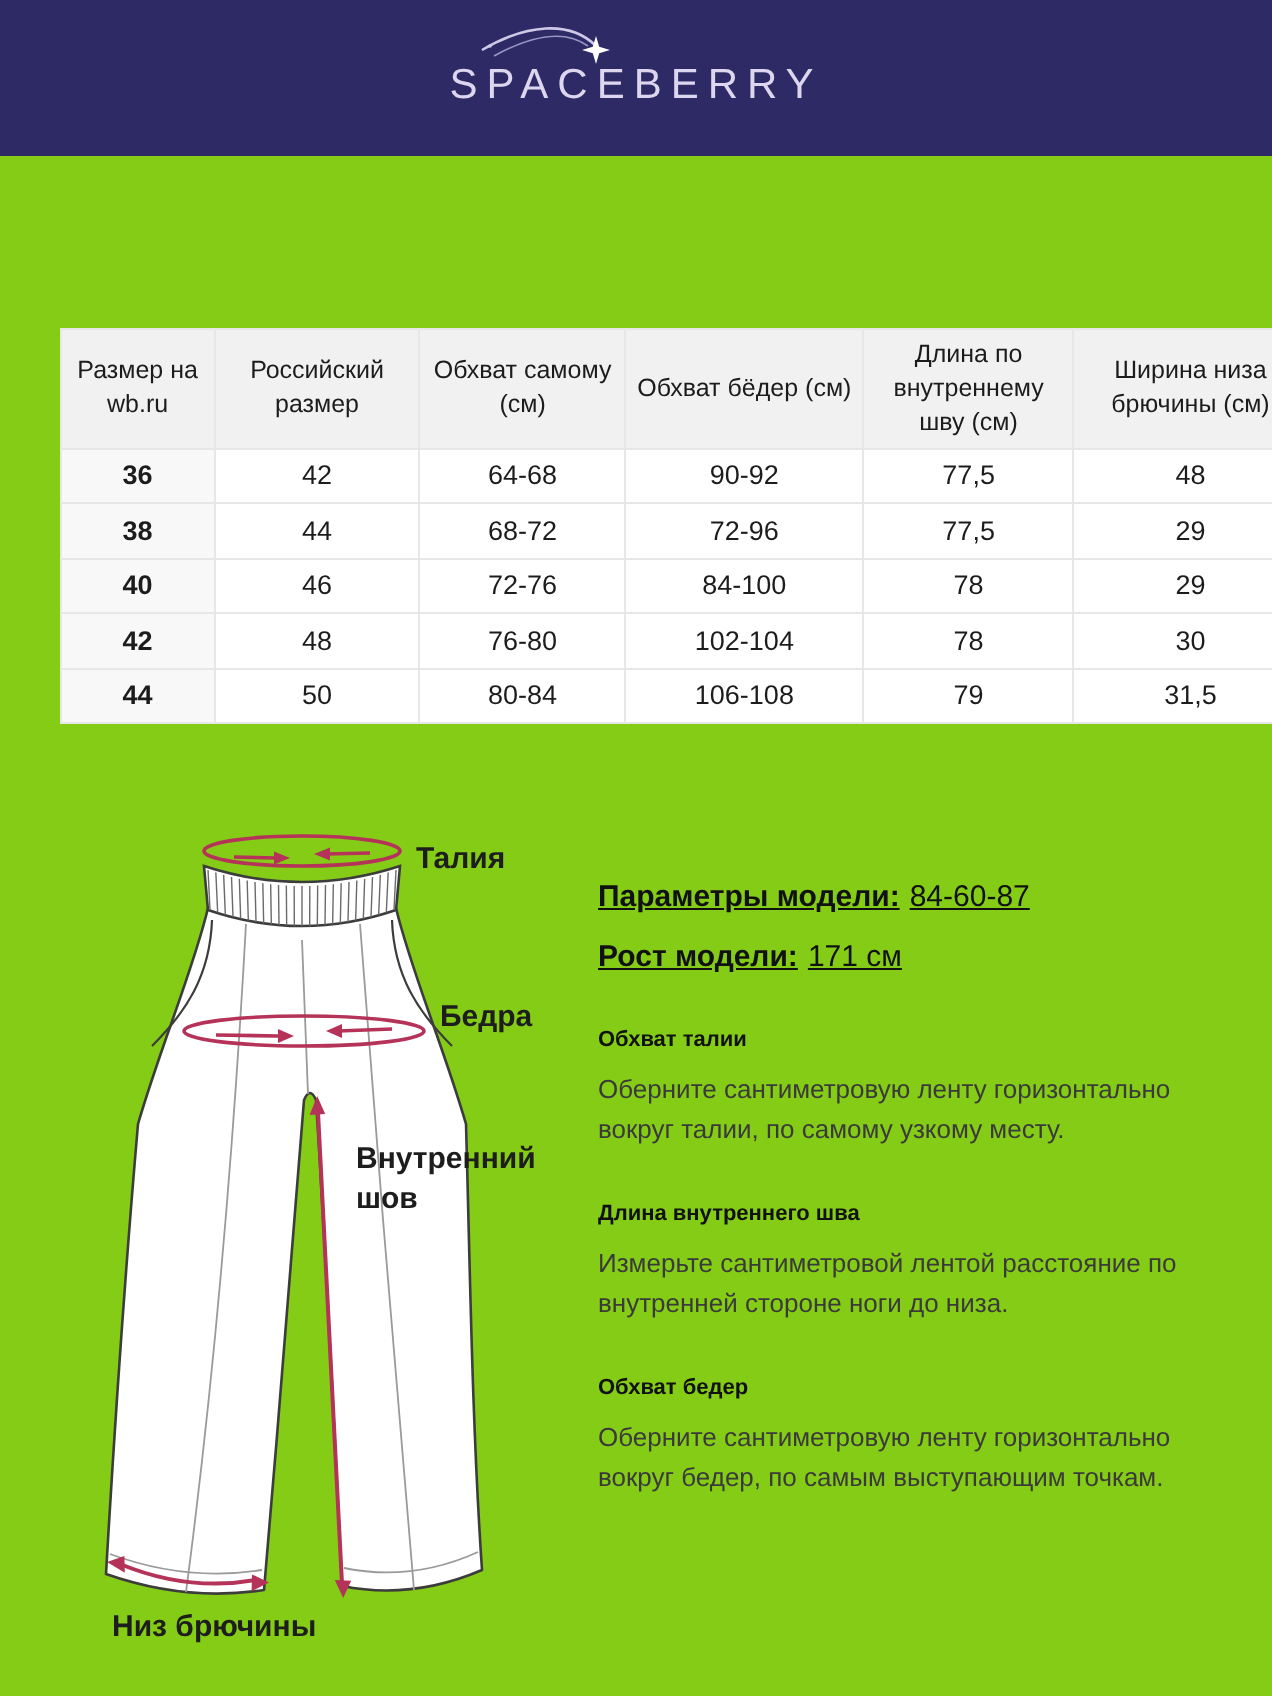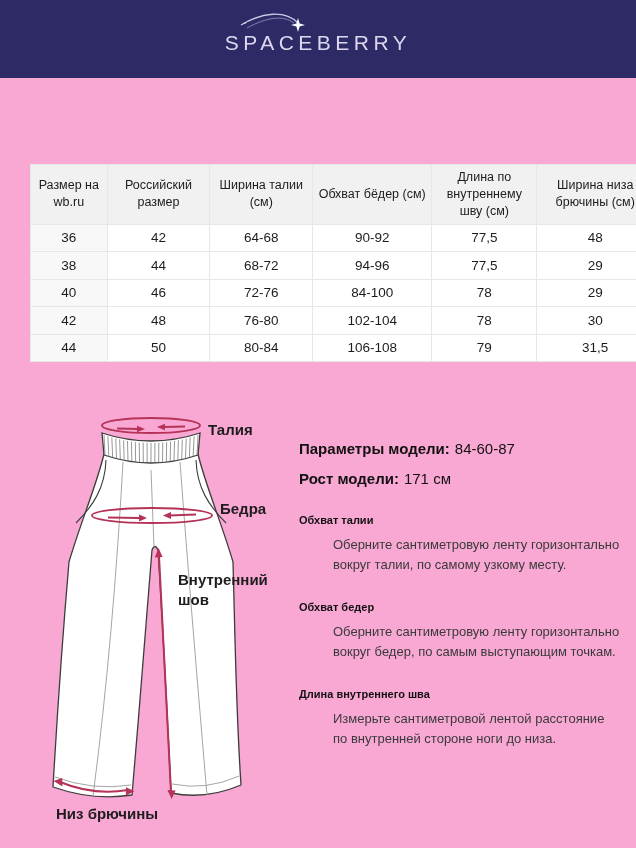--- a/index.html
+++ b/index.html
@@ -1,19 +1,19 @@
 <!DOCTYPE html>
 <html><head>
 <meta charset="utf-8">
 <style>
   * { margin:0; padding:0; box-sizing:border-box; }
   html,body { background:#ffffff; }
   .page {
     position:relative; width:636px; height:848px; overflow:hidden;
-    font-family:"Liberation Sans", sans-serif; background:#f9a8d4; color:#1c1c1c;
+    font-family:"Liberation Sans", sans-serif; background:#84cc16; color:#1c1c1c;
     margin:0 auto;
   }
   
   .brand-band { position:absolute; left:0; top:0; width:636px; height:78px; background:#2e2a66; }
   .brand-text {
     position:absolute; left:0; top:31px; width:100%; text-align:center;
     color:#dcd7ee; font-size:21px; font-weight:400; letter-spacing:4.5px;
   }
   .comet { position:absolute; left:237px; top:8px; }
   
@@ -21,40 +21,40 @@
     position:absolute; left:30px; top:164px; width:624px;
     border-collapse:collapse; table-layout:fixed;
     font-size:13.5px; text-align:center;
   }
   .size-table th, .size-table td { border:1px solid #e7e7e7; }
   .size-table th {
     background:#f1f1f1; font-weight:500; font-size:12.5px; line-height:1.35;
     height:58px; padding:4px 5px; vertical-align:middle; color:#1c1c1c;
   }
   .size-table td { height:27.5px; background:#fff; font-weight:400; }
-  .size-table td.first { background:#f8f8f8; font-weight:400; }
+  .size-table td.first { background:#f8f8f8; font-weight:700; }
   .c1{width:12.3%} .c2{width:16.5%} .c3{width:16.5%} .c4{width:19.1%} .c5{width:16.9%} .c6{width:18.7%}
   
   .pants-svg { position:absolute; left:20px; top:400px; }
   .diagram-label {
     position:absolute; font-size:15px; font-weight:600; color:#1d1d1d; line-height:1.35;
   }
   #label-waist  { left:208px; top:420px; }
   #label-hips   { left:220px; top:499px; }
   #label-inseam { left:178px; top:570px; width:100px; }
   #label-hem    { left:56px;  top:804px; }
   
   .right-col { position:absolute; left:299px; top:440px; width:322px; }
-  .mi-line { font-size:15px; margin-bottom:13px; color:#111; }
+  .mi-line { font-size:15px; margin-bottom:13px; color:#111;text-decoration:underline; }
   .mi-label { font-weight:700; }
   .mi-value { font-weight:400; margin-left:5px; }
   .sections { margin-top:27px; }
   .section { margin-bottom:27px; }
   .section-title { font-size:11px; font-weight:700; color:#111; margin-bottom:9px; }
-  .section-body { font-size:13px; line-height:1.5; color:#3a3a3a;margin-left:34px; }
+  .section-body { font-size:13px; line-height:1.5; color:#3a3a3a; }
 </style>
 </head>
 <body>
 
 <div class="page">
 
   <div class="brand-band">
     <svg class="comet" width="100" height="34" viewBox="0 0 100 34">
       <path d="M4,17 C26,4 48,2 61,15" fill="none" stroke="#cfc9e8" stroke-width="1.3"></path>
       <path d="M10,20 C30,9 46,7 57,15" fill="none" stroke="#9b94c4" stroke-width="0.8"></path>
@@ -70,40 +70,40 @@
         <col class="c2">
         <col class="c3">
         <col class="c4">
         <col class="c5">
         <col class="c6">
     </colgroup>
     <thead>
       <tr>
         <th>Размер на wb.ru</th>
         <th>Российский размер</th>
-        <th>Ширина талии (см)</th>
+        <th>Обхват самому (см)</th>
         <th>Обхват бёдер (см)</th>
         <th>Длина по внутреннему шву (см)</th>
         <th>Ширина низа брючины (см)</th>
       </tr>
     </thead>
     <tbody>
       <tr>
         <td class="first">36</td>
         <td>42</td>
         <td>64-68</td>
         <td>90-92</td>
         <td>77,5</td>
         <td>48</td>
       </tr>
       <tr>
         <td class="first">38</td>
         <td>44</td>
         <td>68-72</td>
-        <td>94-96</td>
+        <td>72-96</td>
         <td>77,5</td>
         <td>29</td>
       </tr>
       <tr>
         <td class="first">40</td>
         <td>46</td>
         <td>72-76</td>
         <td>84-100</td>
         <td>78</td>
         <td>29</td>
@@ -211,23 +211,23 @@
     <div class="mi-line">
       <span class="mi-label">Рост модели:</span><span class="mi-value">171 см</span>
     </div>
 
     <div class="sections">
       <div class="section">
         <div class="section-title">Обхват талии</div>
         <div class="section-body">Оберните сантиметровую ленту горизонтально вокруг талии, по самому узкому месту.</div>
       </div>
       <div class="section">
+        <div class="section-title">Длина внутреннего шва</div>
+        <div class="section-body">Измерьте сантиметровой лентой расстояние по внутренней стороне ноги до низа.</div>
+      </div>
+      <div class="section">
         <div class="section-title">Обхват бедер</div>
         <div class="section-body">Оберните сантиметровую ленту горизонтально вокруг бедер, по самым выступающим точкам.</div>
       </div>
-      <div class="section">
-        <div class="section-title">Длина внутреннего шва</div>
-        <div class="section-body">Измерьте сантиметровой лентой расстояние по внутренней стороне ноги до низа.</div>
-      </div>
     </div>
   </div>
 
 </div>
 
 </body></html>

